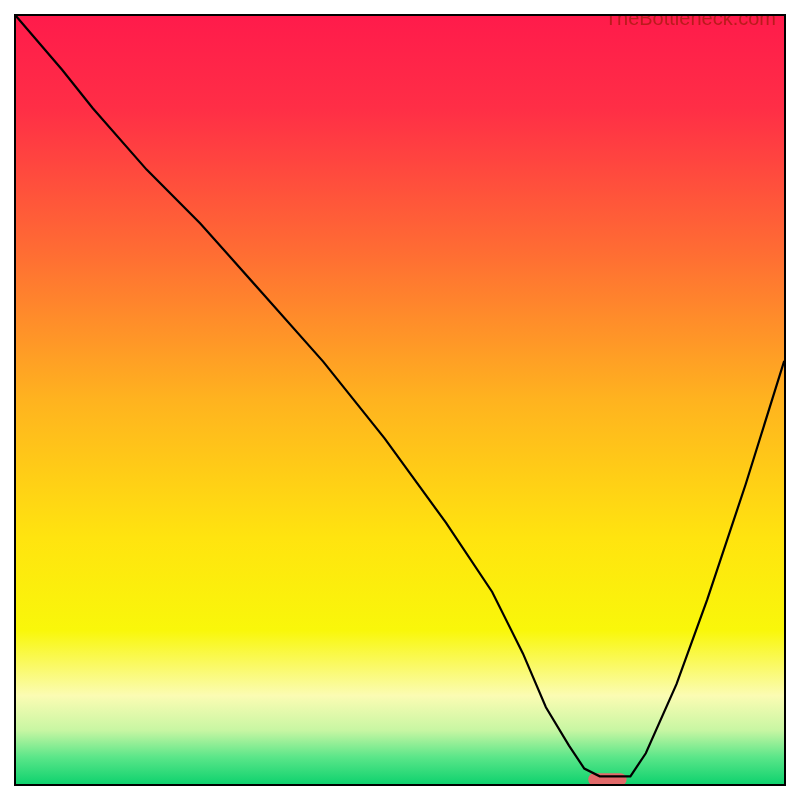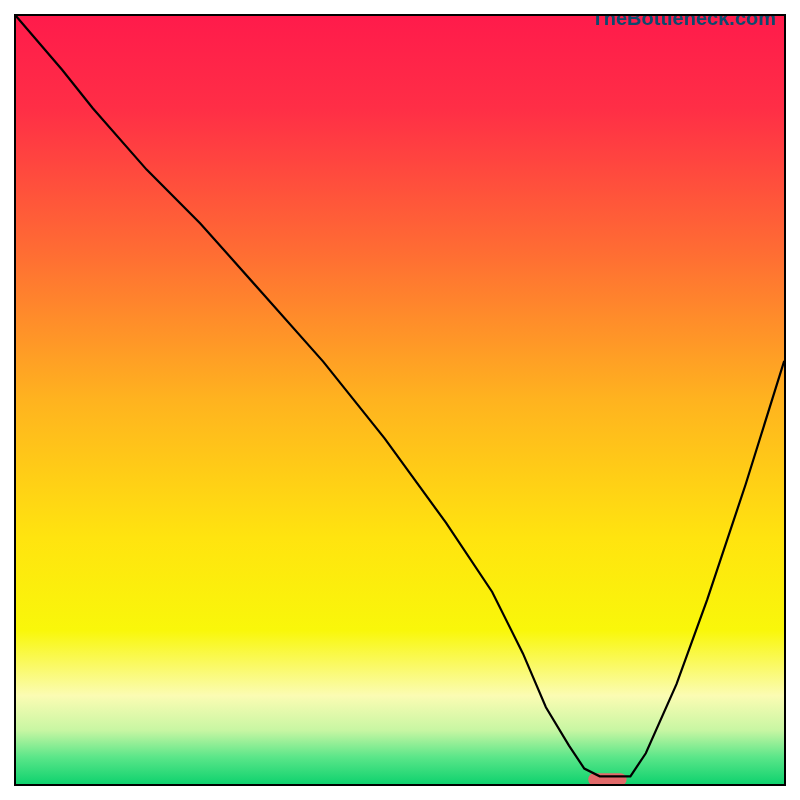--- a/index.html
+++ b/index.html
@@ -40,22 +40,22 @@
     left: 0;
     top: 0;
     width: 100%;
     height: 100%;
   }
   .watermark {
     position: absolute;
     top: -9px;
     right: 8px;
     font-size: 20px;
-    font-weight: 700;
-    color: #0c4a6e;
+    font-weight: 400;
+    color: #b91c1c;
     letter-spacing: 0px;
   }
 </style>
 </head>
 <body>
 
 <div class="frame">
   <div class="plot-area">
 
     <svg class="gradient-bg" viewBox="0 0 768 768" preserveAspectRatio="none">

